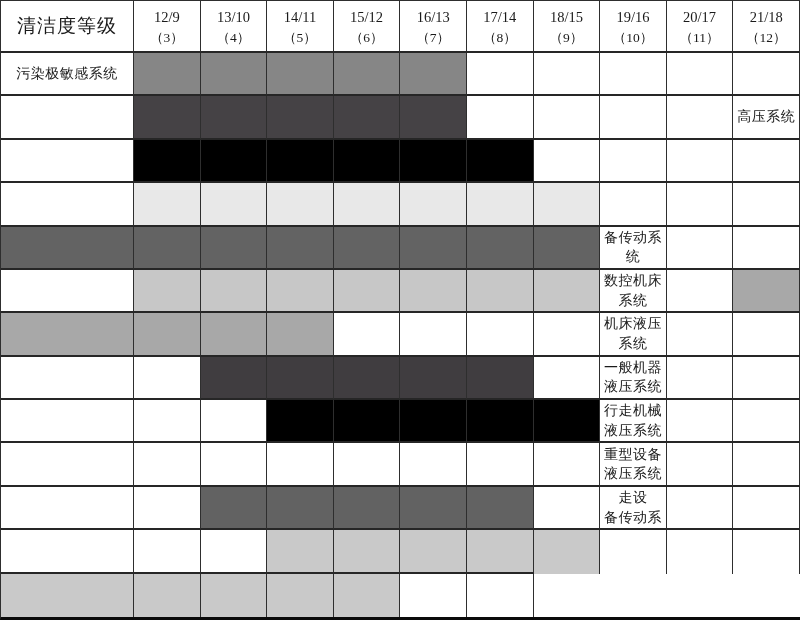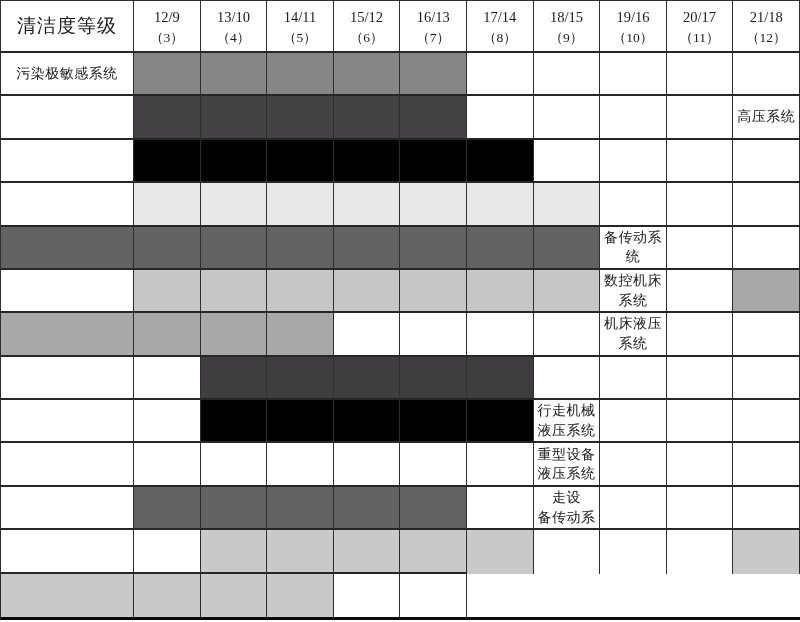--- a/index.html
+++ b/index.html
@@ -174,20 +174,21 @@
     <div class="cell empty"></div>
     <div class="cell empty"></div>
     <div class="cell empty"></div>
     <div class="cell empty"></div>
     <div class="cell filled" style="background: rgb(64, 61, 64);"></div>
     <div class="cell filled" style="background: rgb(64, 61, 64);"></div>
     <div class="cell filled" style="background: rgb(64, 61, 64);"></div>
     <div class="cell filled" style="background: rgb(64, 61, 64);"></div>
     <div class="cell filled" style="background: rgb(64, 61, 64);"></div>
     <div class="cell empty"></div>
+    <div class="cell label">一般机器液压系统</div>
     <div class="cell empty"></div>
     <div class="cell empty"></div>
     <div class="cell empty"></div>
     <div class="cell empty"></div>
     <div class="cell empty"></div>
     <div class="cell filled" style="background: rgb(0, 0, 0);"></div>
     <div class="cell filled" style="background: rgb(0, 0, 0);"></div>
     <div class="cell filled" style="background: rgb(0, 0, 0);"></div>
     <div class="cell filled" style="background: rgb(0, 0, 0);"></div>
     <div class="cell filled" style="background: rgb(0, 0, 0);"></div>

